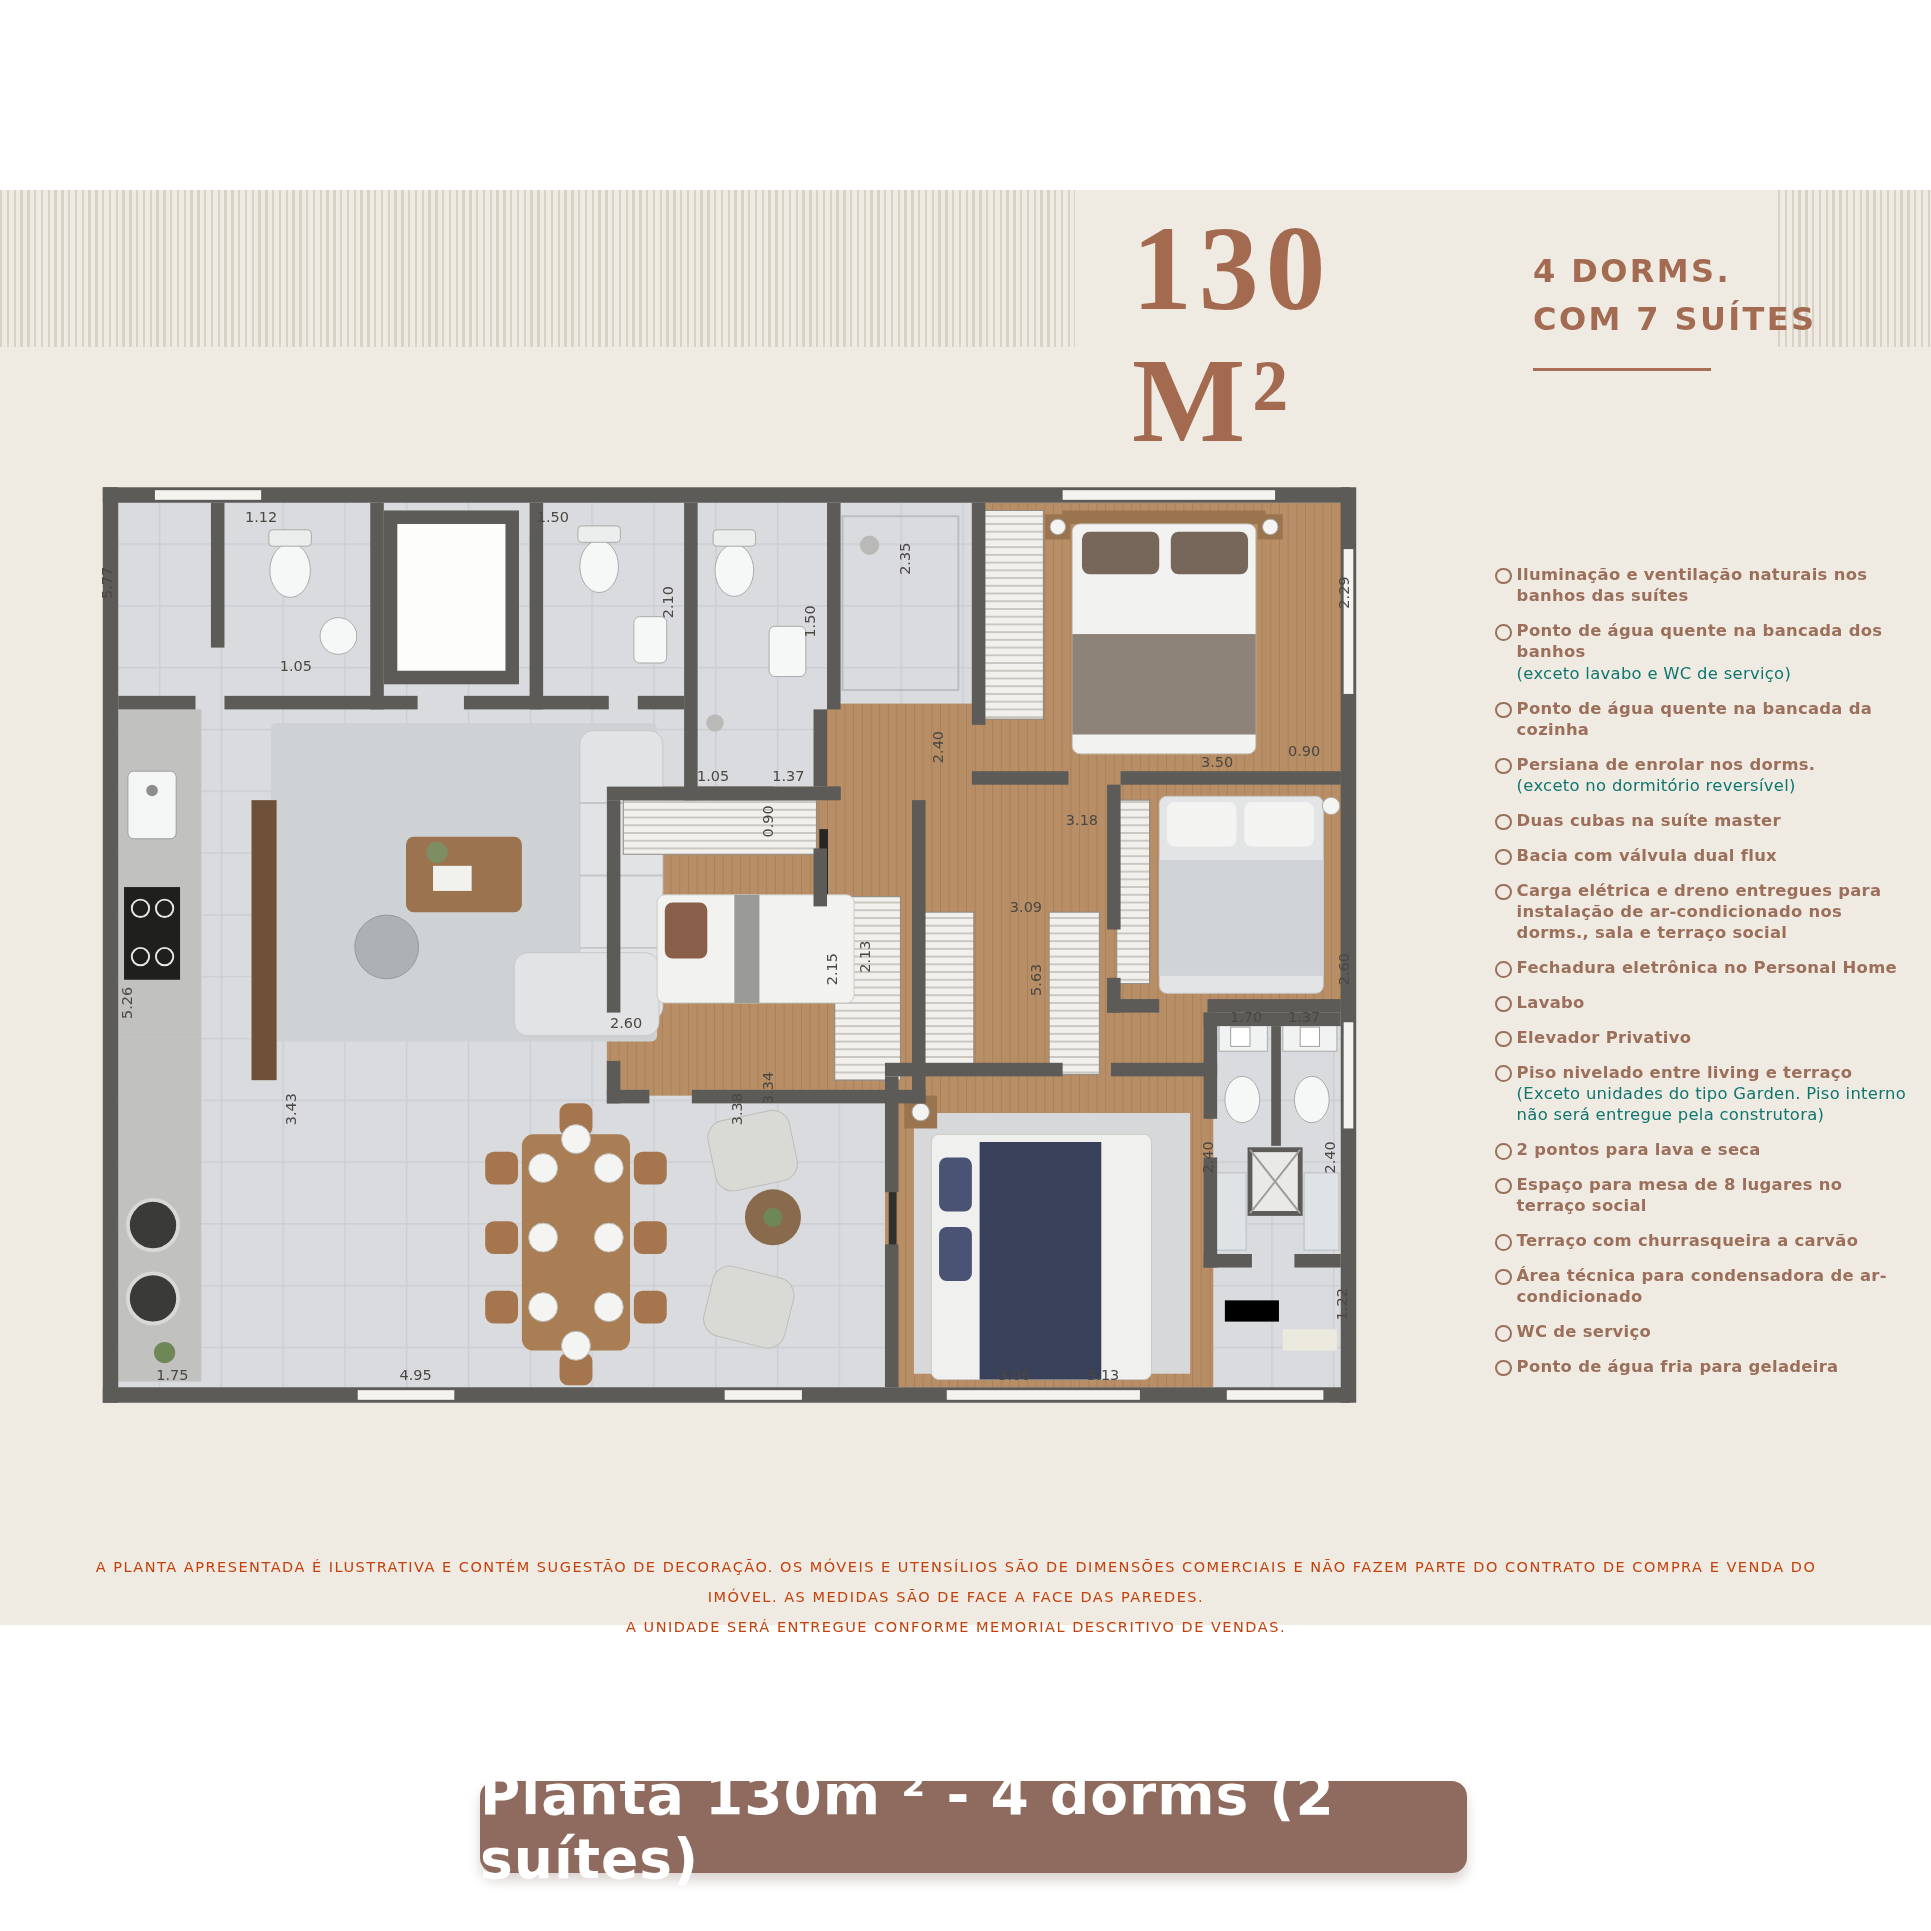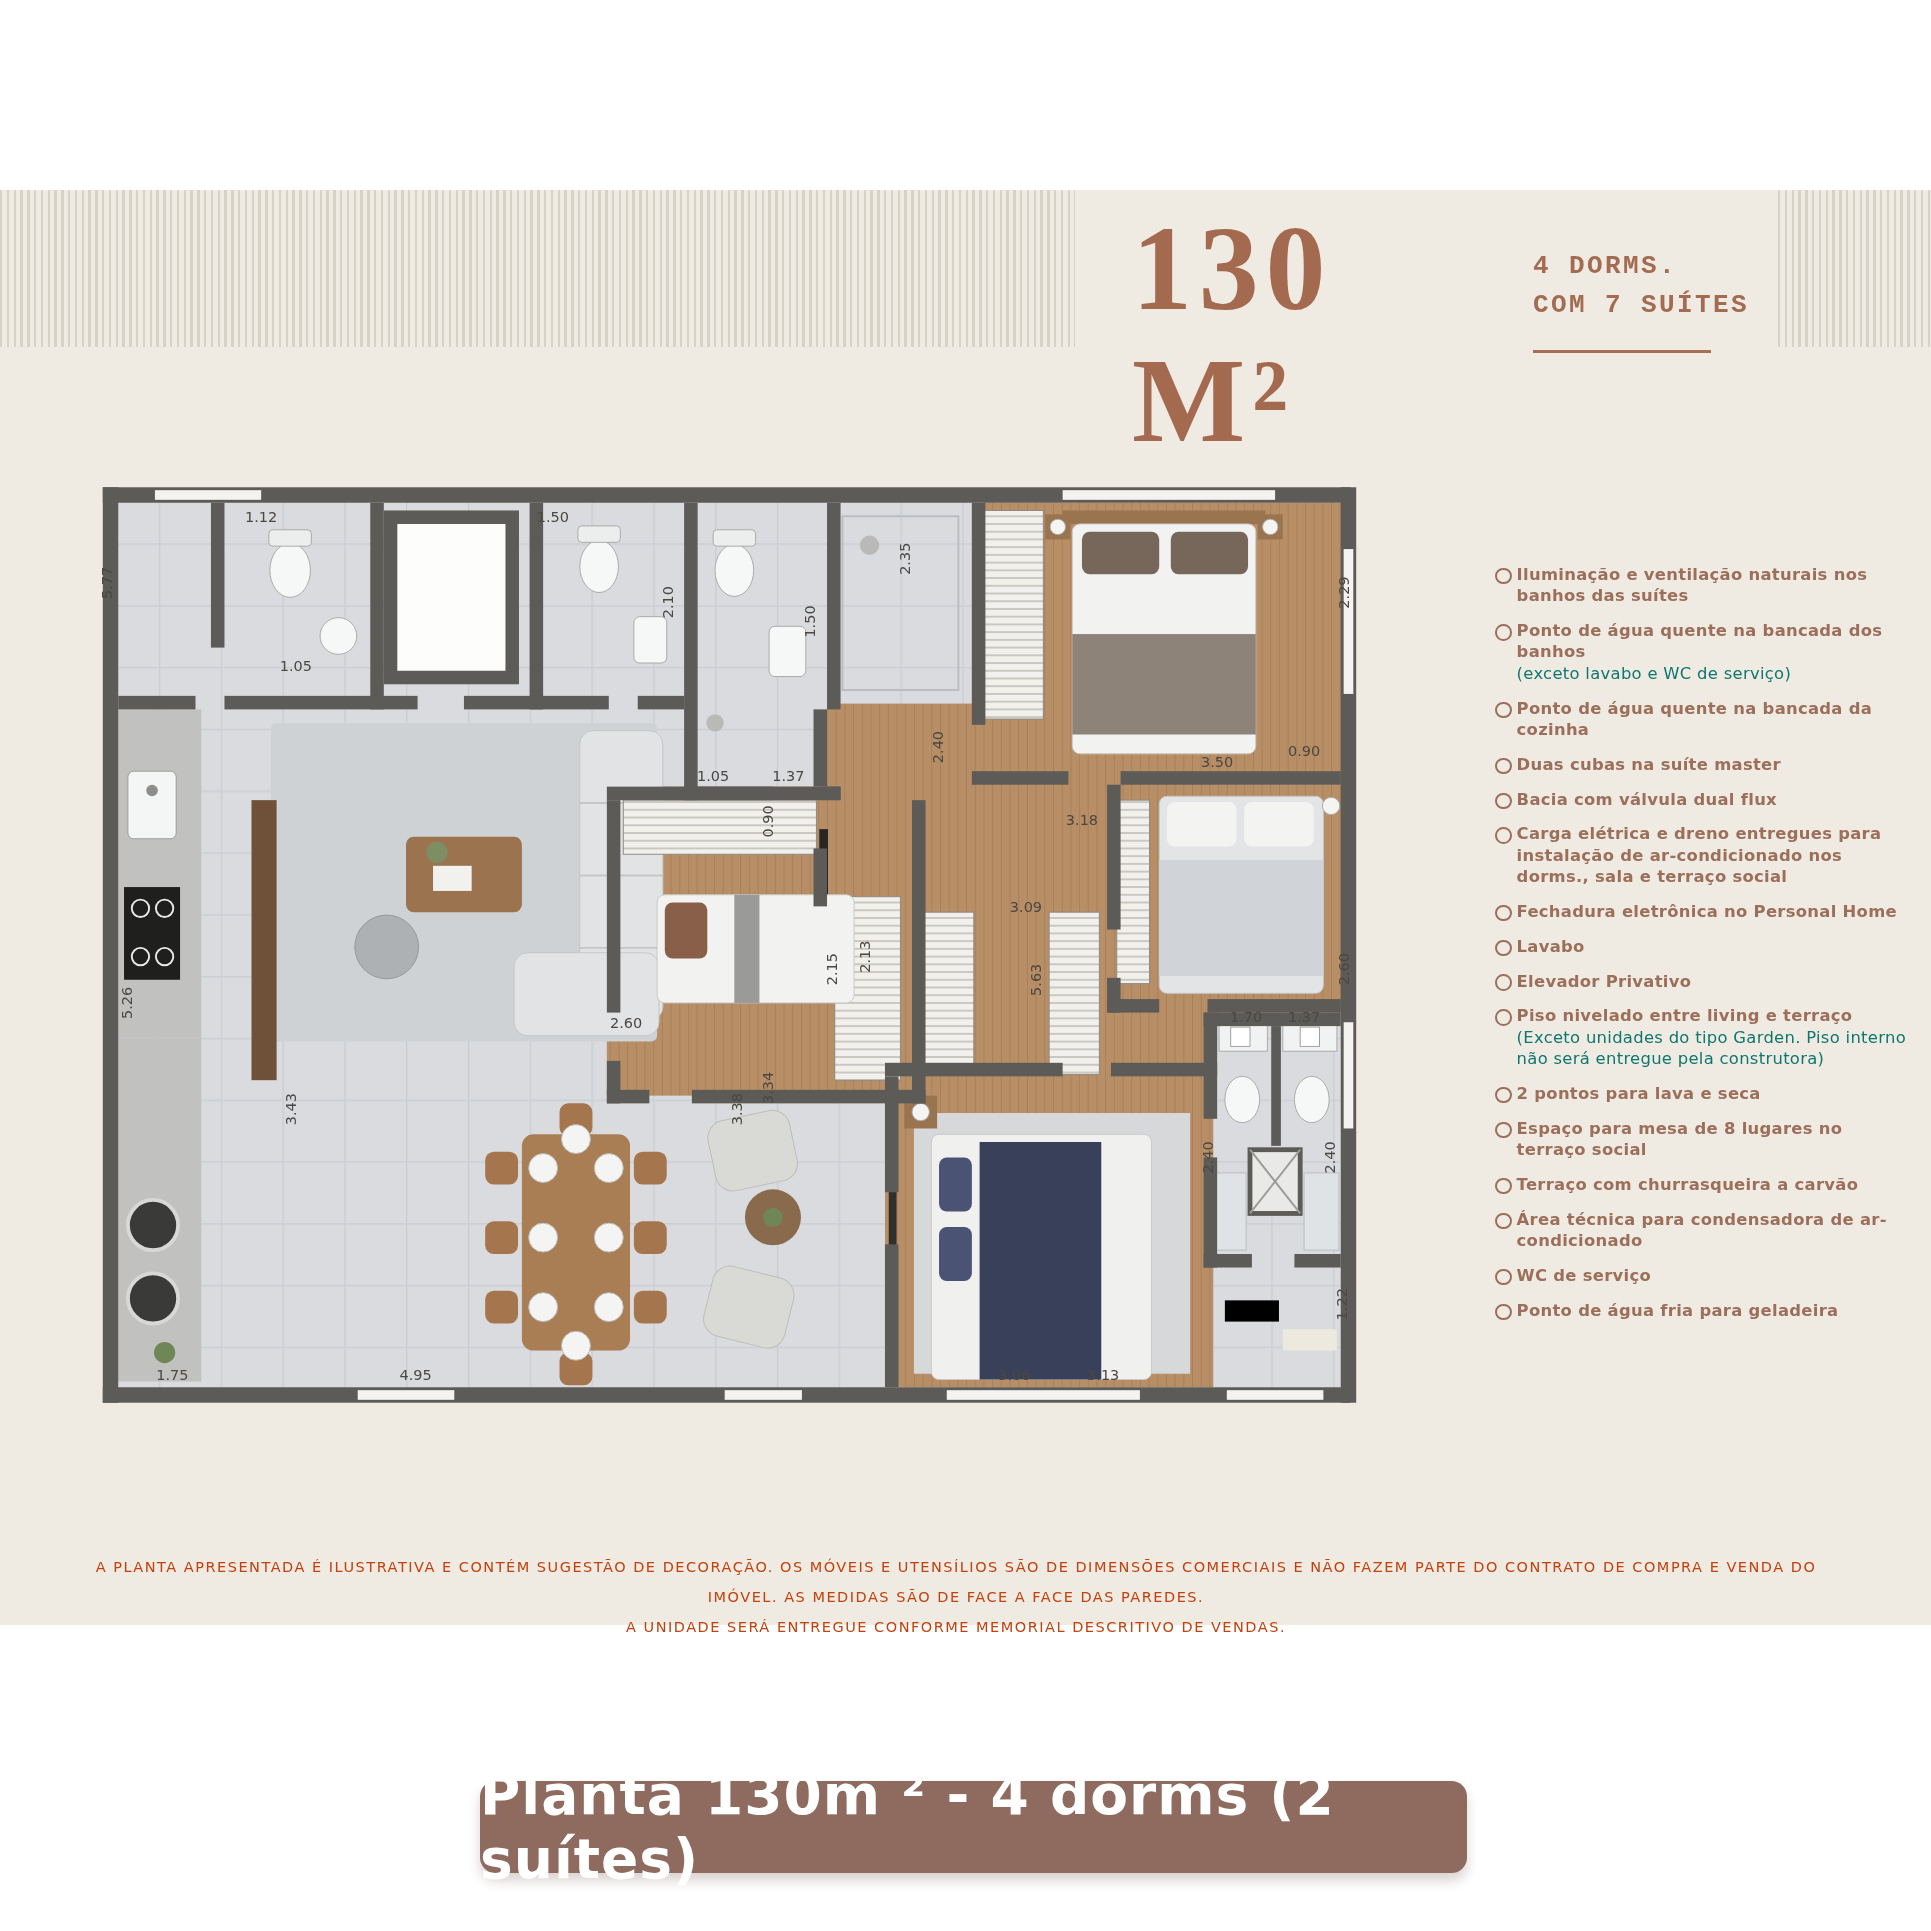--- a/index.html
+++ b/index.html
@@ -8,21 +8,21 @@
   .panel{position:absolute;left:0;top:190px;width:1931px;height:1435px;background:#efebe3;}
   .stripes{position:absolute;top:190px;height:157px;
            background:repeating-linear-gradient(to right,#d6d2c6 0 2.4px,#efebe3 2.4px 6.8px);}
   .stripes-left{left:0;width:1075px;}
   .stripes-right{left:1778px;width:154px;}
 
   .area-title{position:absolute;left:1132px;top:203px;width:386px;
               font-family:"Liberation Serif","DejaVu Serif",serif;
               font-size:120px;font-weight:700;color:#a46a50;letter-spacing:6.8px;line-height:1.1;}
   .subtitle{position:absolute;left:1533px;top:247px;color:#a26b52;
-            font-size:26px;font-weight:600;letter-spacing:2.4px;line-height:1.5;font-family:Liberation Mono, monospace;}
+            font-size:32px;font-weight:600;letter-spacing:2.4px;line-height:1.5;}
   .subtitle-rule{width:178px;height:2.9px;background:#a86f55;margin-top:25px;}
 
   .plan-wrap{position:absolute;left:97px;top:480px;width:1265px;height:930px;}
 
   .features{position:absolute;left:1495px;top:564px;width:421px;}
   .feature{display:flex;gap:5px;margin-bottom:13.5px;}
   .bullet{flex:none;width:12.6px;height:12.6px;border:2.4px solid #9c6f5a;border-radius:50%;
           margin-top:3.9px;background:transparent;}
   .ftext{font-size:16.4px;font-weight:700;color:#9c6f5a;line-height:1.3;letter-spacing:0.3px;}
   .fnote{display:block;font-weight:400;color:#0f766e;}
@@ -338,20 +338,24 @@
       <div class="feature">
         <span class="bullet"></span>
         <div class="ftext">Ponto de água quente na bancada dos banhos<span class="fnote">(exceto lavabo e WC de serviço)</span></div>
       </div>
       <div class="feature">
         <span class="bullet"></span>
         <div class="ftext">Ponto de água quente na bancada da cozinha</div>
       </div>
       <div class="feature">
         <span class="bullet"></span>
+        <div class="ftext">Persiana de enrolar nos dorms.<span class="fnote">(exceto no dormitório reversível)</span></div>
+      </div>
+      <div class="feature">
+        <span class="bullet"></span>
         <div class="ftext">Duas cubas na suíte master</div>
       </div>
       <div class="feature">
         <span class="bullet"></span>
         <div class="ftext">Bacia com válvula dual flux</div>
       </div>
       <div class="feature">
         <span class="bullet"></span>
         <div class="ftext">Carga elétrica e dreno entregues para instalação de ar-condicionado nos dorms., sala e terraço social</div>
       </div>

